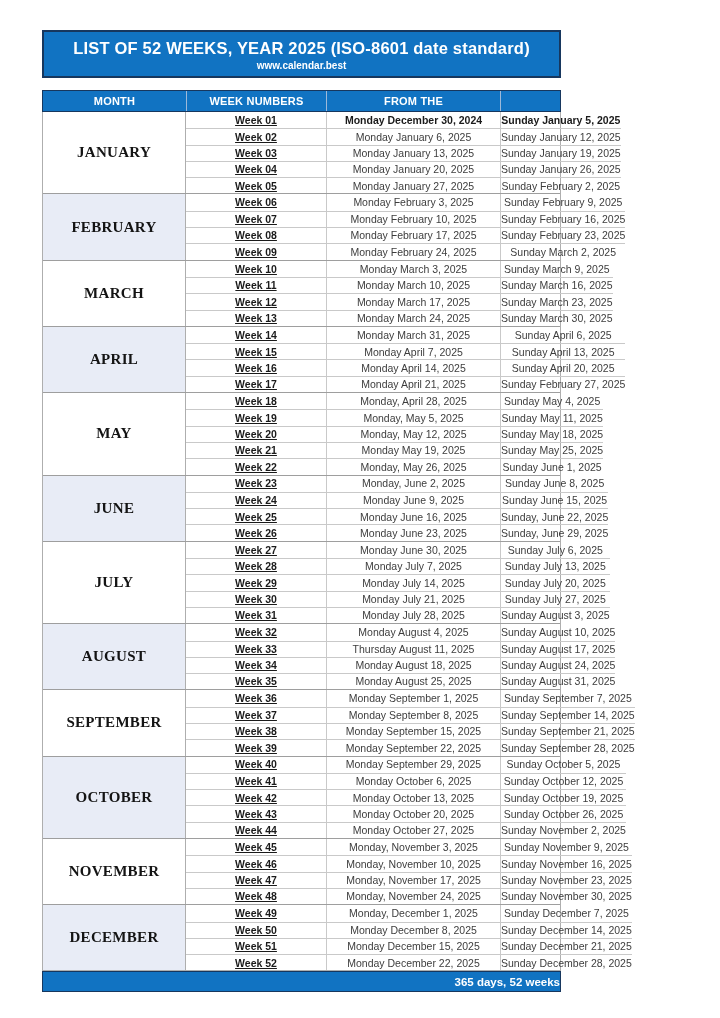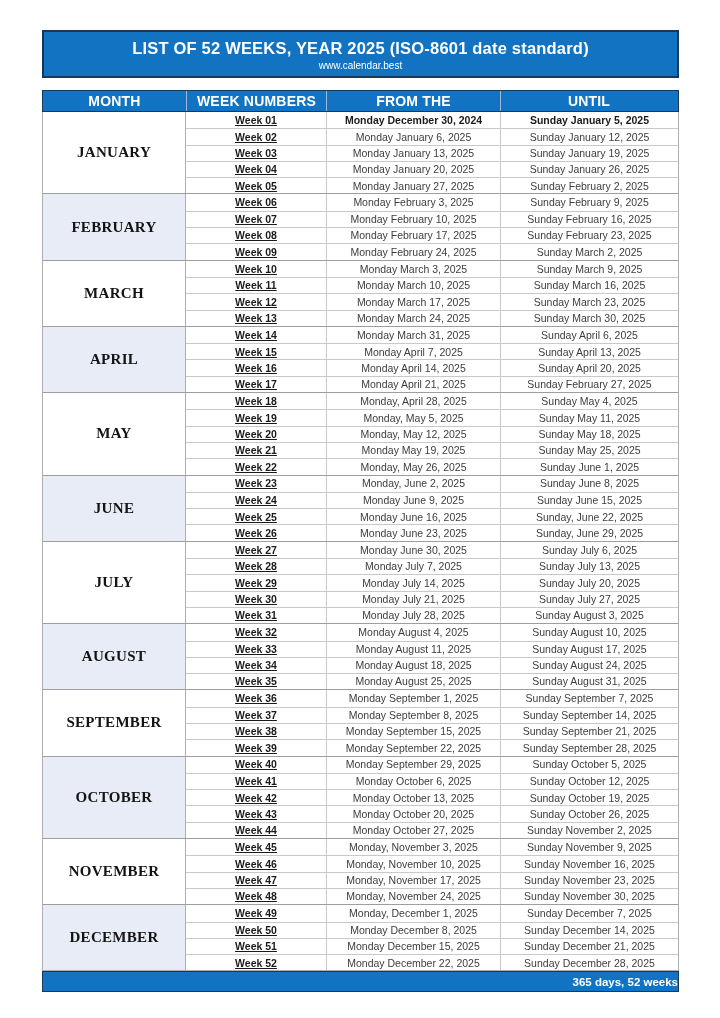--- a/index.html
+++ b/index.html
@@ -12,43 +12,43 @@
     --row-h:16.3px;
   }
   *{margin:0;padding:0;box-sizing:border-box;}
   html,body{width:720px;height:1018px;}
   body{
     background:#ffffff;
     font-family:"Liberation Sans","DejaVu Sans",sans-serif;
     position:relative;
     overflow:hidden;
   }
-  .sheet{position:absolute;left:42px;top:30px;width:637px;}
+  .sheet{position:absolute;left:42px;top:30px;width:519px;}
 
   
   .title-bar{
     background:var(--bar-blue);
     border:2px solid var(--bar-border);
     height:48px;
     display:flex;flex-direction:column;align-items:center;justify-content:center;
     color:#ffffff;text-align:center;
   }
   .title-bar .main-title{font-size:16.5px;font-weight:bold;letter-spacing:0.2px;line-height:20px;}
-  .title-bar .site{font-size:10px;font-weight:normal;margin-top:2px;}
+  .title-bar .site{font-size:10px;font-weight:bold;margin-top:2px;}
 
   
   .header-row{
     margin-top:12px;
     background:var(--bar-blue);
     border:1.5px solid var(--bar-border);
     height:22px;
     display:flex;align-items:stretch;
   }
   .header-cell{
-    color:#ffffff;font-weight:bold;font-size:14px;
+    color:#ffffff;font-weight:bold;font-size:11px;
     display:flex;align-items:center;justify-content:center;
     letter-spacing:0.2px;
   }
   .header-cell + .header-cell{border-left:1px solid #9db9d9;}
 
   
   .col-month{width:143px;flex:none;}
   .col-week{width:140px;flex:none;}
   .col-from{width:174px;flex:none;}
   .col-until{width:177px;flex:none;}
@@ -306,21 +306,21 @@
       <div class="month-block">
         <div class="month-cell shaded">AUGUST</div>
         <div class="weeks-col">
           <div class="week-row">
             <div class="cell week-num w-week">Week 32</div>
             <div class="cell w-from">Monday August 4, 2025</div>
             <div class="cell w-until">Sunday August 10, 2025</div>
           </div>
           <div class="week-row">
             <div class="cell week-num w-week">Week 33</div>
-            <div class="cell w-from">Monday August 11, 2025</div>
+            <div class="cell w-from">Thursday August 11, 2025</div>
             <div class="cell w-until">Sunday August 17, 2025</div>
           </div>
           <div class="week-row">
             <div class="cell week-num w-week">Week 34</div>
             <div class="cell w-from">Monday August 18, 2025</div>
             <div class="cell w-until">Sunday August 24, 2025</div>
           </div>
           <div class="week-row">
             <div class="cell week-num w-week">Week 35</div>
             <div class="cell w-from">Monday August 25, 2025</div>

